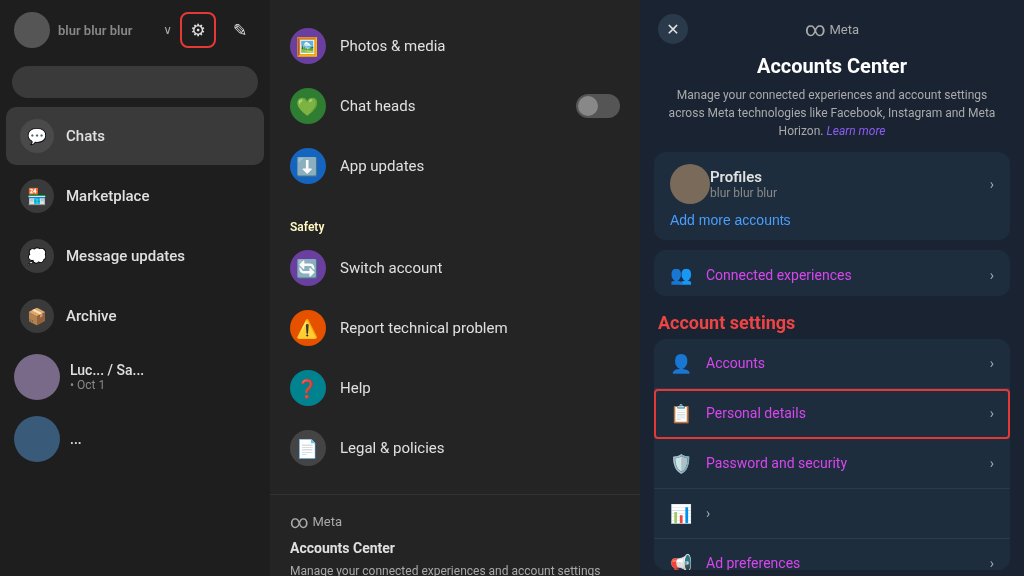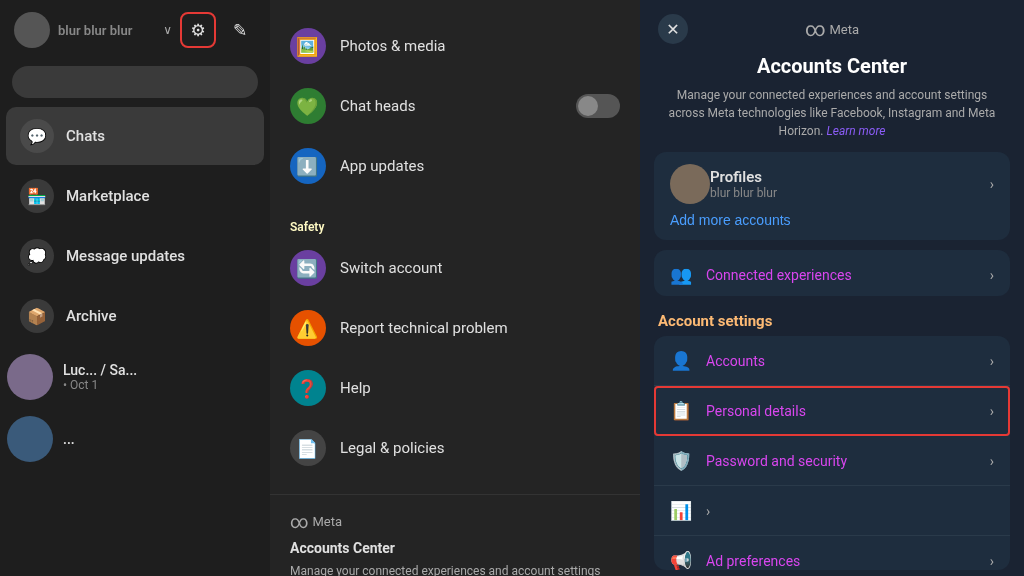--- a/index.html
+++ b/index.html
@@ -112,21 +112,21 @@
 
     
     .conversation-area {
       flex: 1;
       overflow: hidden;
       position: relative;
     }
     .conv-item {
       display: flex;
       align-items: center;
-      padding: 8px 7px;
+      padding: 8px 14px;
       gap: 10px;
       cursor: pointer;
     }
     .conv-avatar {
       width: 46px;
       height: 46px;
       border-radius: 50%;
       background: #555;
       flex-shrink: 0;
       position: relative;
@@ -344,22 +344,22 @@
       text-align: center;
     }
     .right-item-label {
       color: #d946ef;
       font-size: 14px;
       flex: 1;
     }
     .right-item-chevron { color: #aaa; font-size: 14px; }
 
     .account-settings-label {
-      color: #fdba74;
-      font-size: 15px;
+      color: #ef4444;
+      font-size: 18px;
       font-weight: 700;
       padding: 10px 18px 6px;
     }
 
     .right-section-item.highlighted {
       outline: 2px solid #e53935;
       outline-offset: -2px;
       border-radius: 4px;
     }
 

